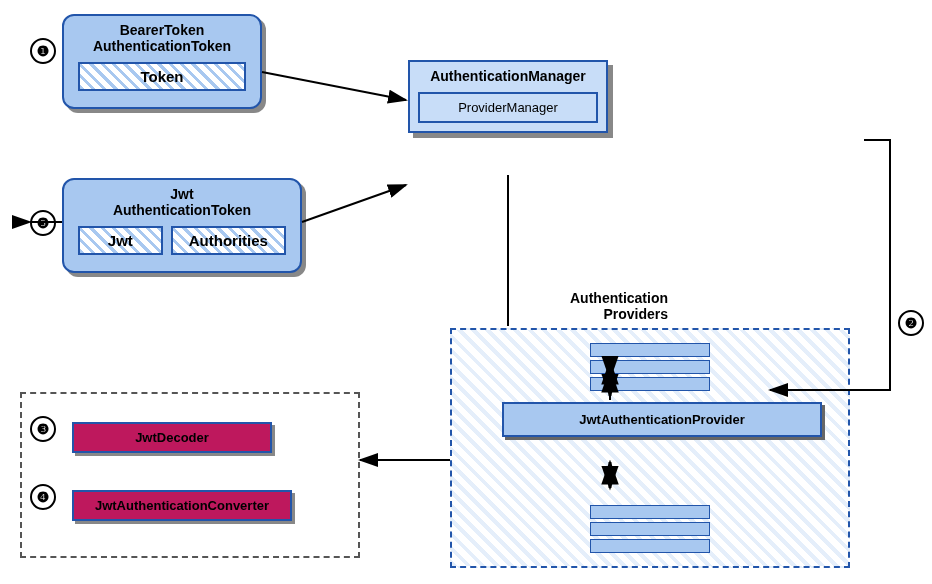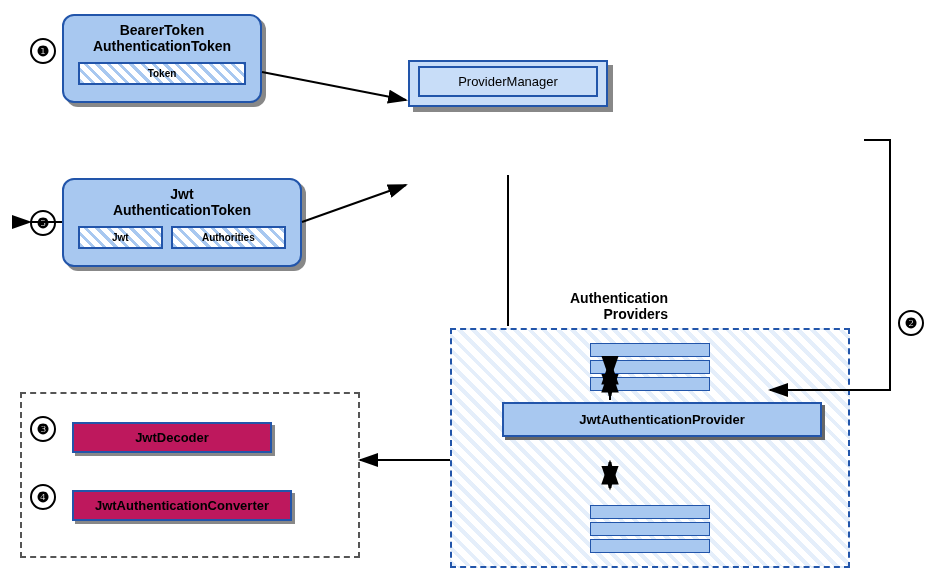--- a/index.html
+++ b/index.html
@@ -50,21 +50,21 @@
       border: 2px solid #2255aa;
       background-color: #fff;
       background-image: repeating-linear-gradient(
         45deg,
         #a8c8f0 0px,
         #a8c8f0 3px,
         #fff 3px,
         #fff 8px
       );
       font-weight: bold;
-      font-size: 10px;
+      font-size: 15px;
       text-align: center;
       padding: 4px 2px;
       color: #000;
     }
 
     
     .auth-manager-box {
       position: absolute;
       background: #c8ddf8;
       border: 2px solid #2255aa;
@@ -189,20 +189,21 @@
       <span>Jwt</span><br>
       <span>AuthenticationToken</span>
     </div>
     <div style="padding: 6px 14px; display:flex; gap:8px;">
       <div class="hatched-box" style="flex:1;">Jwt</div>
       <div class="hatched-box" style="flex:1.4;">Authorities</div>
     </div>
   </div>
 
   <div class="auth-manager-box" style="left:408px; top:60px; width:200px;">
+    <div class="auth-manager-title">AuthenticationManager</div>
     <div class="provider-manager-box">ProviderManager</div>
   </div>
 
   <div class="auth-providers-label" style="left:548px; top:290px; width:120px;">
     <span>Authentication</span><br>
     <span>Providers</span>
   </div>
 
   <div class="auth-providers-container" style="left:450px; top:328px; width:400px; height:240px;">
 

